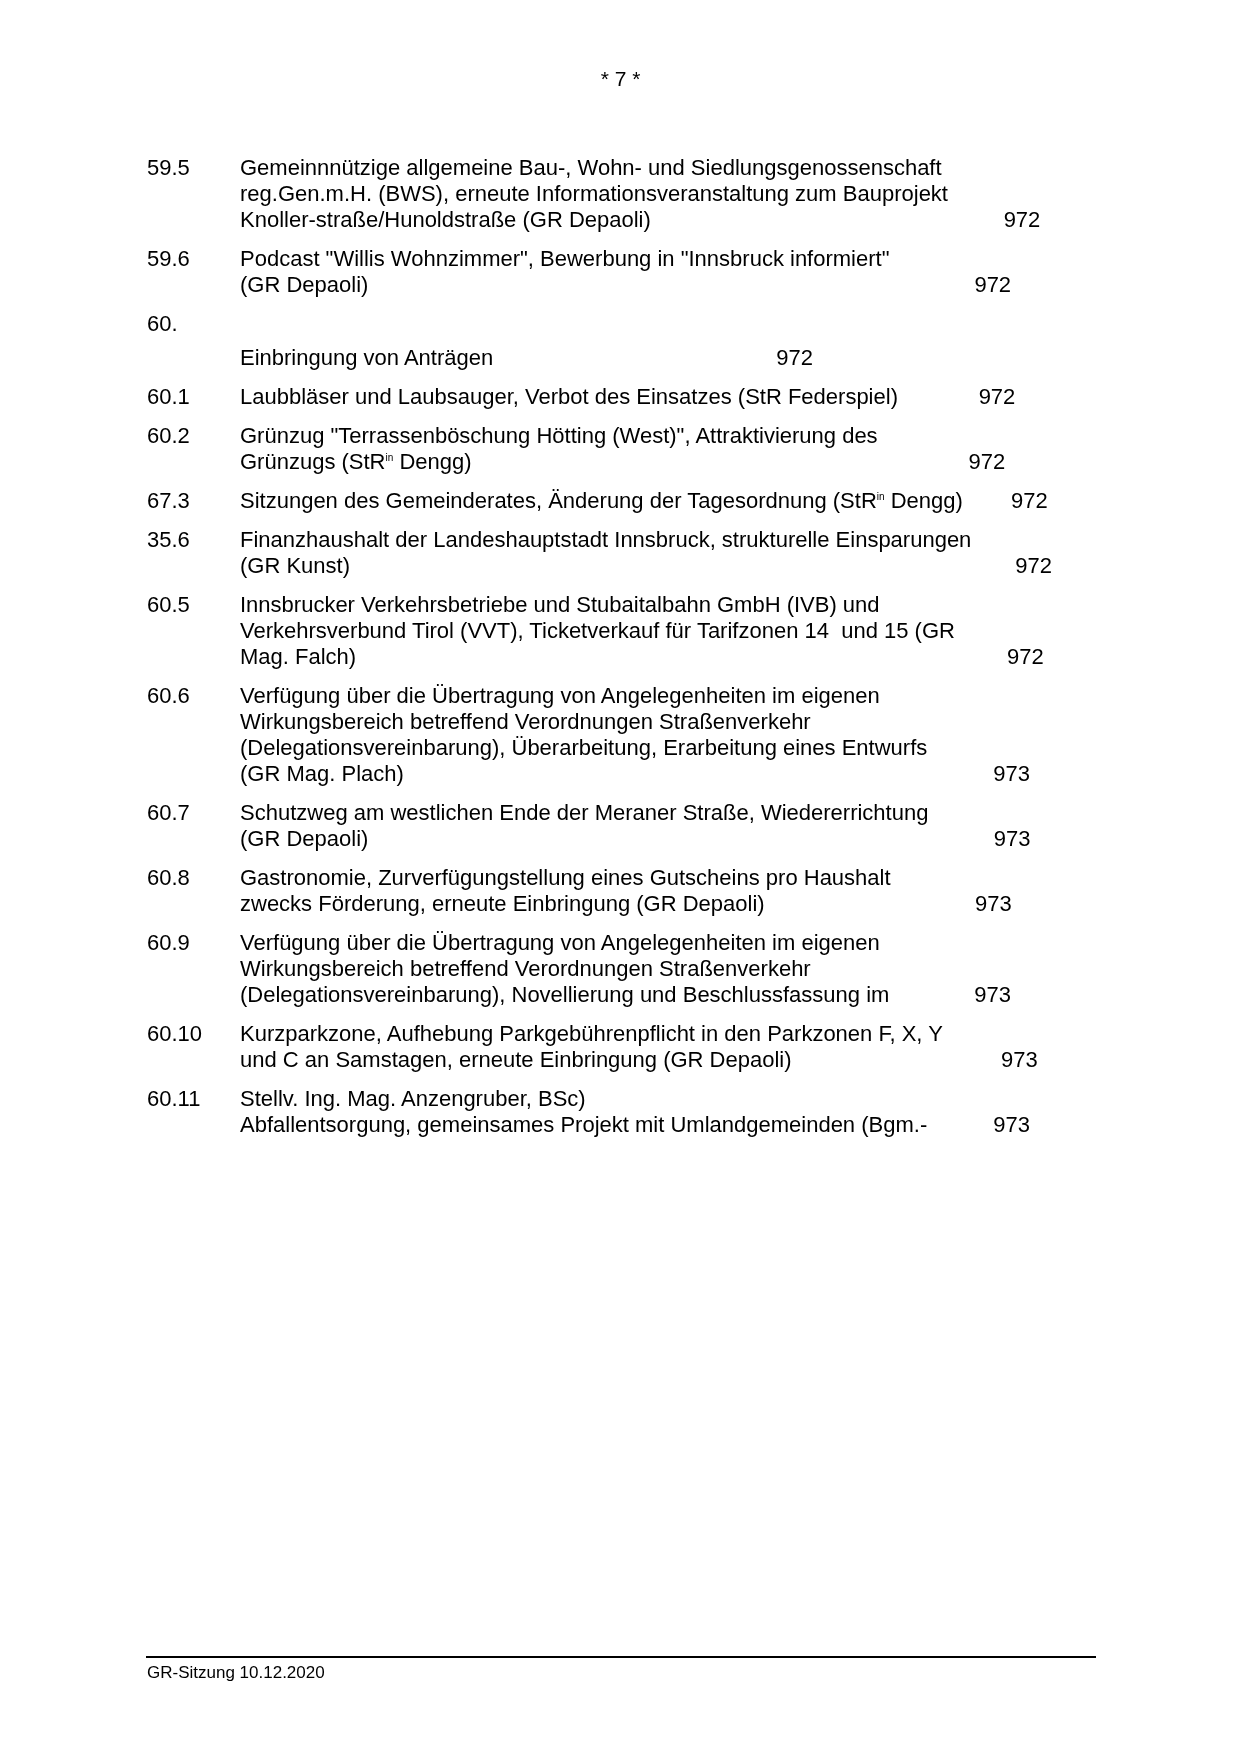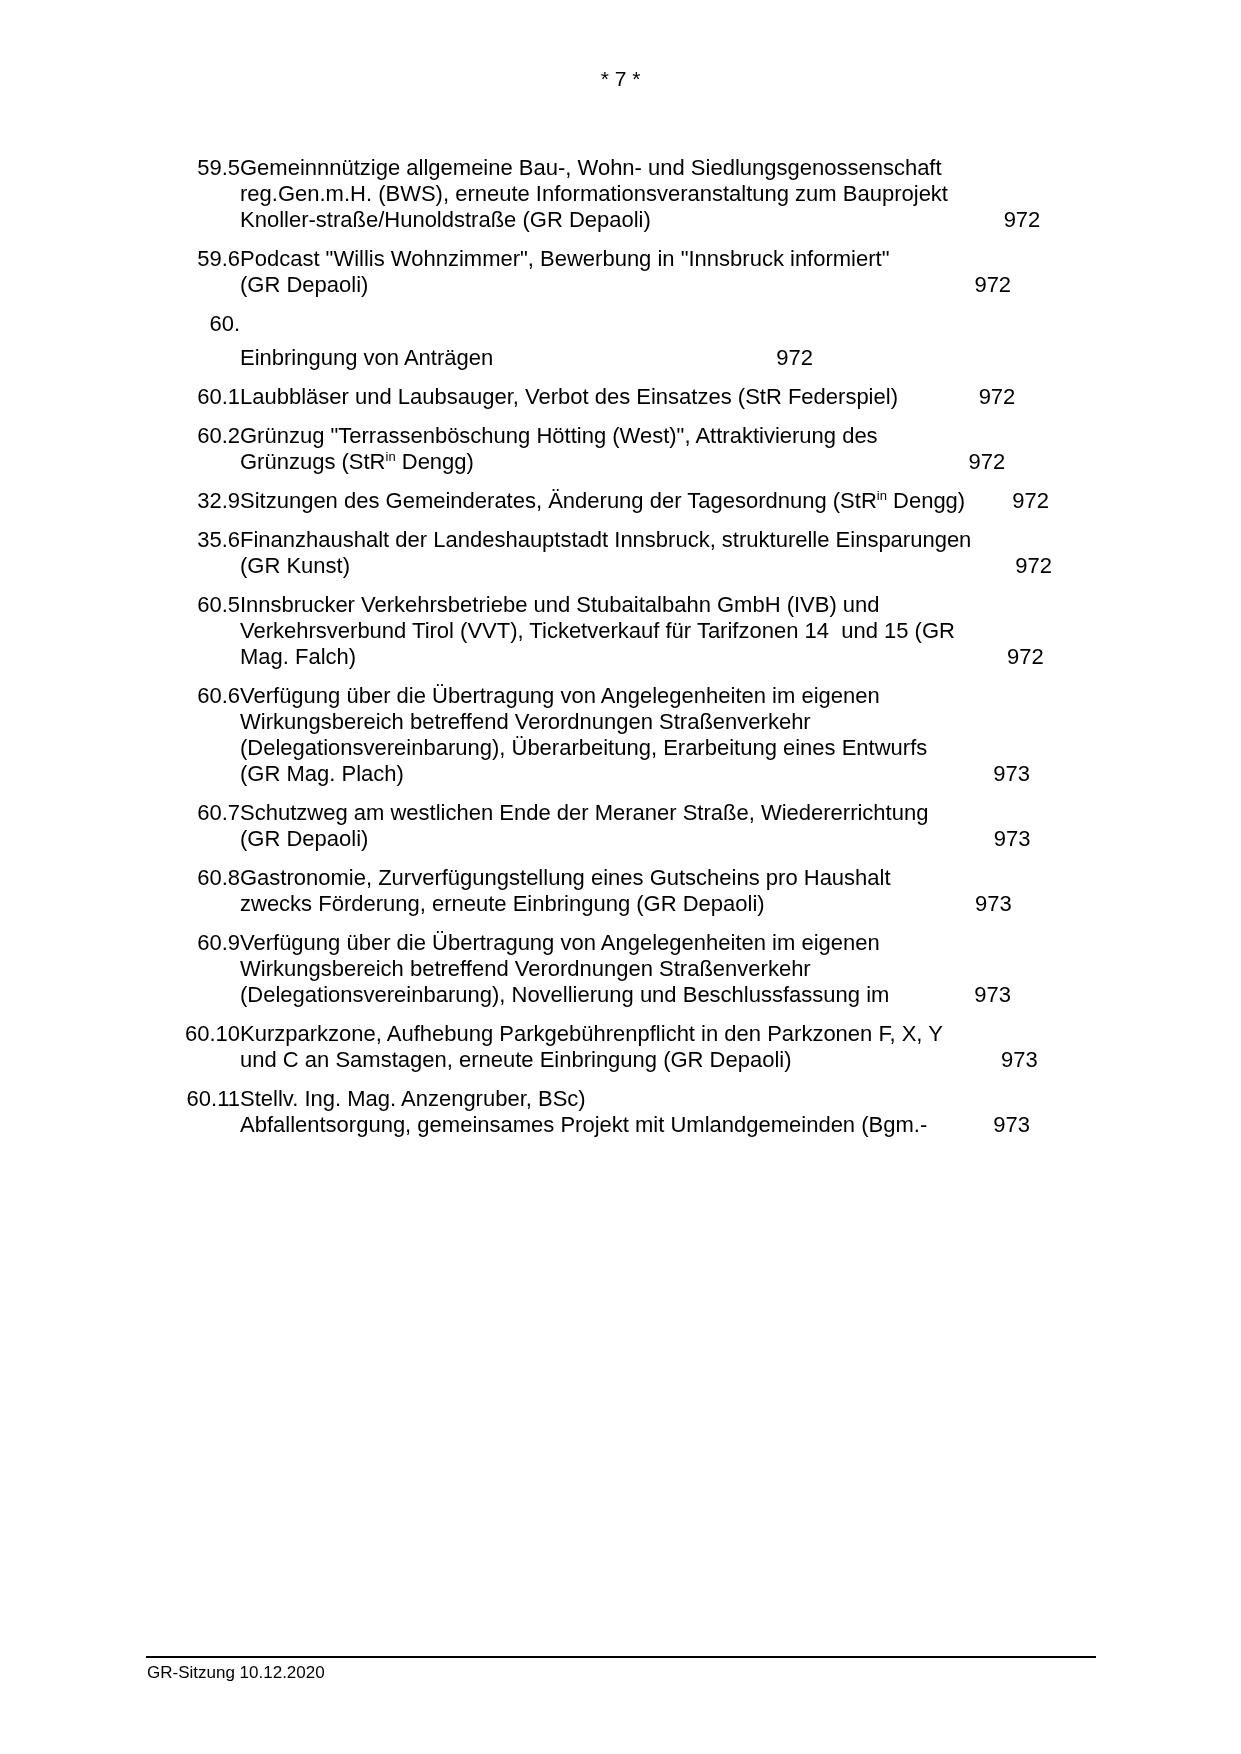--- a/index.html
+++ b/index.html
@@ -30,35 +30,34 @@
   .toc-row {
     display: flex;
     align-items: flex-start;
     margin-bottom: 13px;
     font-size: 22px;
     line-height: 26px;
   }
   .toc-num {
     flex: none;
     width: 93px;
-    text-align: right;
   }
   .toc-text {
     flex: none;
     max-width: 740px;
   }
   .toc-line { white-space: pre; }
   .toc-row.bold .toc-text { font-weight: normal; margin-top: 34px; }
   .toc-page {
     flex: 1;
     text-align: center;
     align-self: flex-end;
   }
   sup.inline-sup {
-    font-size: 13px;
+    font-size: 10px;
     line-height: 0;
     vertical-align: super;
   }
   .footer-rule {
     position: absolute;
     left: 146px;
     top: 1656px;
     width: 950px;
     border-top: 2px solid #000000;
   }
@@ -109,21 +108,21 @@
     </div>
     <div class="toc-row">
       <div class="toc-num">60.2</div>
       <div class="toc-text">
         <div class="toc-line"><span>Grünzug "Terrassenböschung Hötting (West)", Attraktivierung des</span></div>
         <div class="toc-line"><span>Grünzugs (StR</span><sup class="inline-sup">in</sup><span> Dengg)</span></div>
       </div>
       <div class="toc-page">972</div>
     </div>
     <div class="toc-row">
-      <div class="toc-num">32.9</div>
+      <div class="toc-num">67.3</div>
       <div class="toc-text">
         <div class="toc-line"><span>Sitzungen des Gemeinderates, Änderung der Tagesordnung (StR</span><sup class="inline-sup">in</sup><span> Dengg)</span></div>
       </div>
       <div class="toc-page">972</div>
     </div>
     <div class="toc-row">
       <div class="toc-num">35.6</div>
       <div class="toc-text">
         <div class="toc-line"><span>Finanzhaushalt der Landeshauptstadt Innsbruck, strukturelle Einsparungen</span></div>
         <div class="toc-line"><span>(GR Kunst)</span></div>

